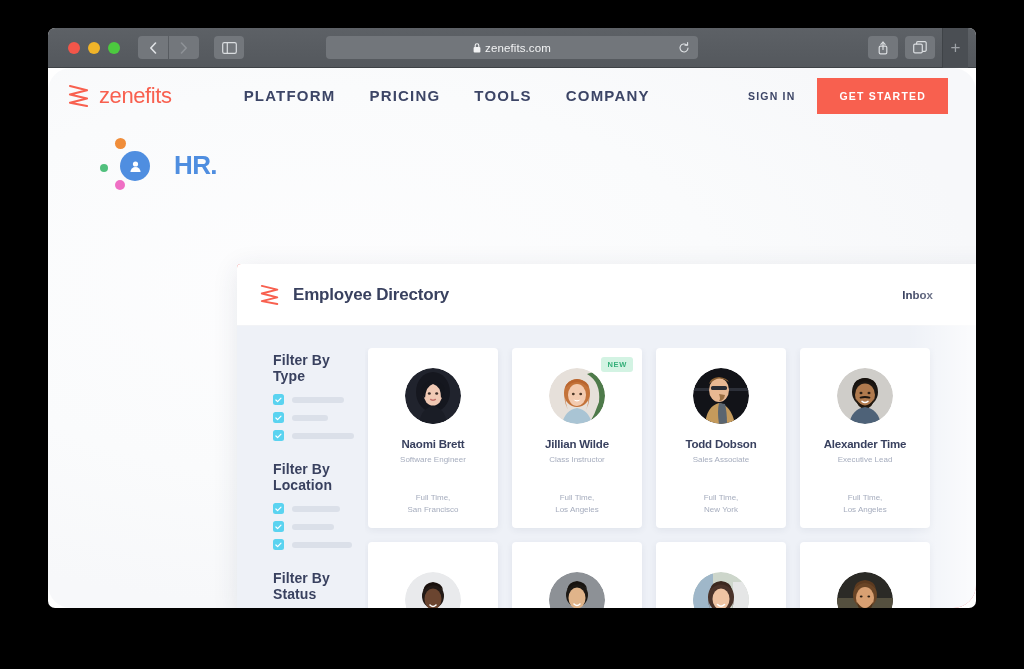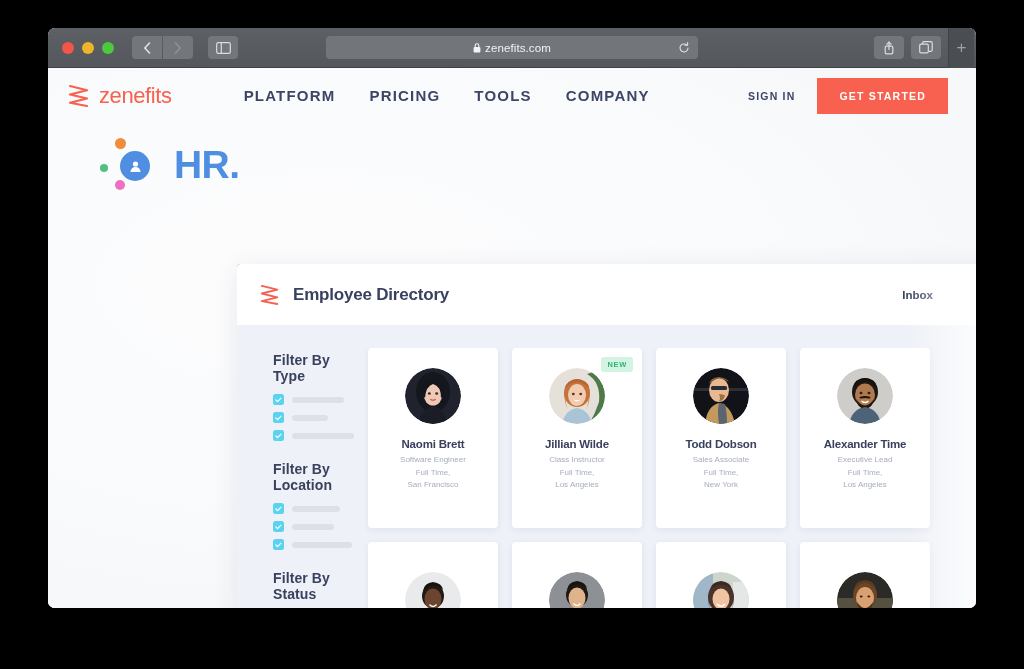--- a/index.html
+++ b/index.html
@@ -27,21 +27,21 @@
   }
 
   
   .titlebar {
     position: relative;
     height: 40px;
     background: linear-gradient(to bottom, #5d6166 0%, #54585d 100%);
     border-bottom: 1px solid #3e4246;
     display: flex;
     align-items: center;
-    padding: 0 10px;
+    padding: 0 16px;
   }
   .traffic-lights { display: flex; gap: 8px; align-items: center; margin-left: 4px; }
   .tl { width: 12px; height: 12px; border-radius: 50%; display: block; }
   .tl.red { background: #f2564a; }
   .tl.yellow { background: #f0b429; }
   .tl.green { background: #4cc93f; }
 
   .nav-group { display: flex; margin-left: 18px; gap: 1px; }
   .chrome-btn {
     width: 30px; height: 23px;
@@ -96,20 +96,21 @@
     margin-right: -10px;
     border-left: 1px solid #3f4347;
   }
 
   
   .page {
     position: relative;
     height: 540px;
     background: #ffffff;
     overflow: hidden;
+    border-radius: 23px;
   }
   .page-bgwash {
     position: absolute;
     left: 0; top: 0; right: 0; bottom: 0;
     background: radial-gradient(ellipse 70% 60% at 30% 40%, #fdfdfe 0%, #fafbfc 60%, #f7f8fa 100%);
   }
 
   
   .site-header {
     position: relative;
@@ -182,21 +183,21 @@
     position: absolute; left: 22px; top: 14px;
     width: 30px; height: 30px; border-radius: 50%;
     background: #4f8ee0;
     display: flex; align-items: center; justify-content: center;
   }
   .dot { position: absolute; border-radius: 50%; }
   .dot.green { width: 8px; height: 8px; background: #51c07d; left: 2px; top: 27px; }
   .dot.orange { width: 11px; height: 11px; background: #f08d3a; left: 17px; top: 1px; }
   .dot.pink { width: 10px; height: 10px; background: #ef6fc4; left: 17px; top: 43px; }
   .hr-text {
-    font-size: 39px;
+    font-size: 26px;
     font-weight: bold;
     color: #4f8ee0;
     letter-spacing: -0.6px;
   }
 
   
   .directory-card {
     position: absolute;
     left: 189px;
     top: 196px;
@@ -336,21 +337,21 @@
     letter-spacing: -0.2px;
     text-align: center;
   }
   .emp-role {
     margin-top: 5px;
     font-size: 8px;
     color: #a6adbe;
     text-align: center;
   }
   .emp-meta {
-    margin-top: 3px;
+    margin-top: 28px;
     font-size: 8px;
     color: #a6adbe;
     text-align: center;
     line-height: 1.45;
   }
   .emp-card.partial { height: 110px; padding-top: 30px; }
 </style>
 </head>
 <body>
 

